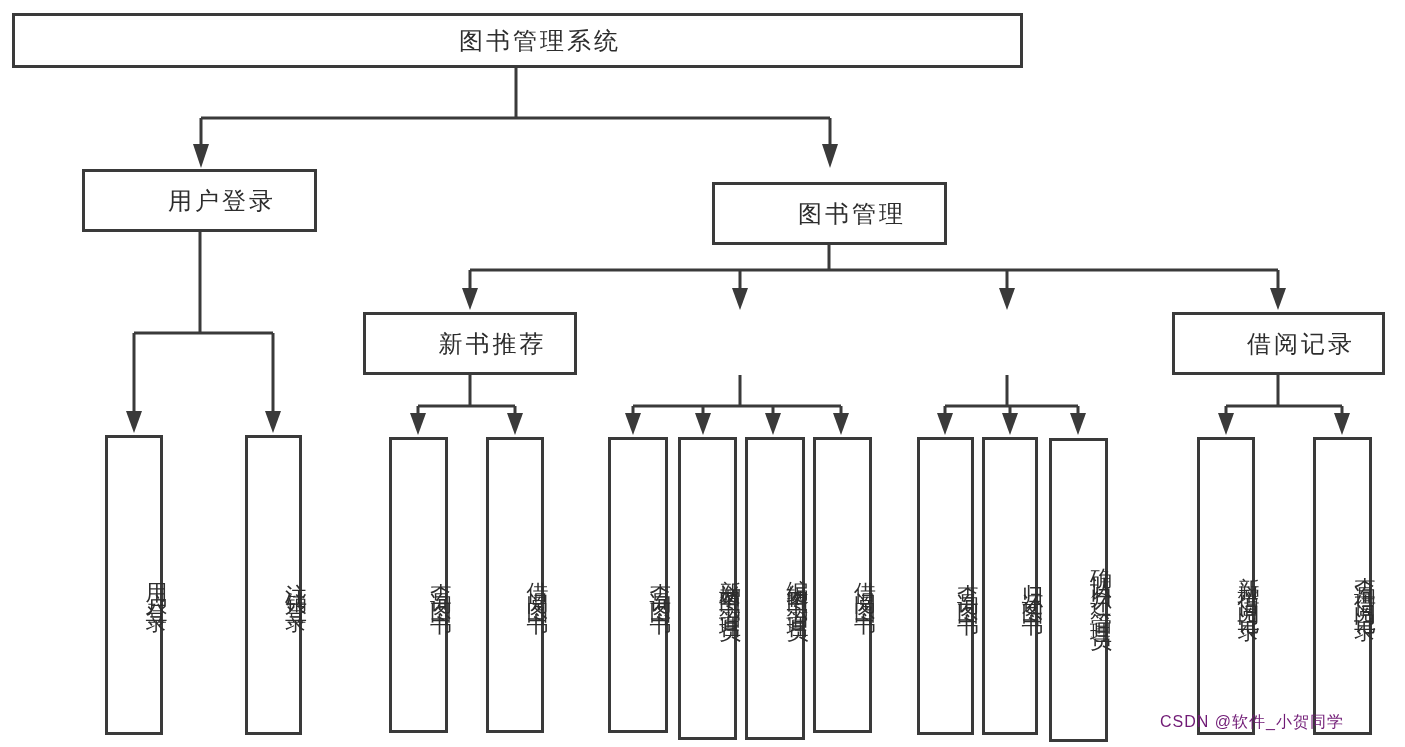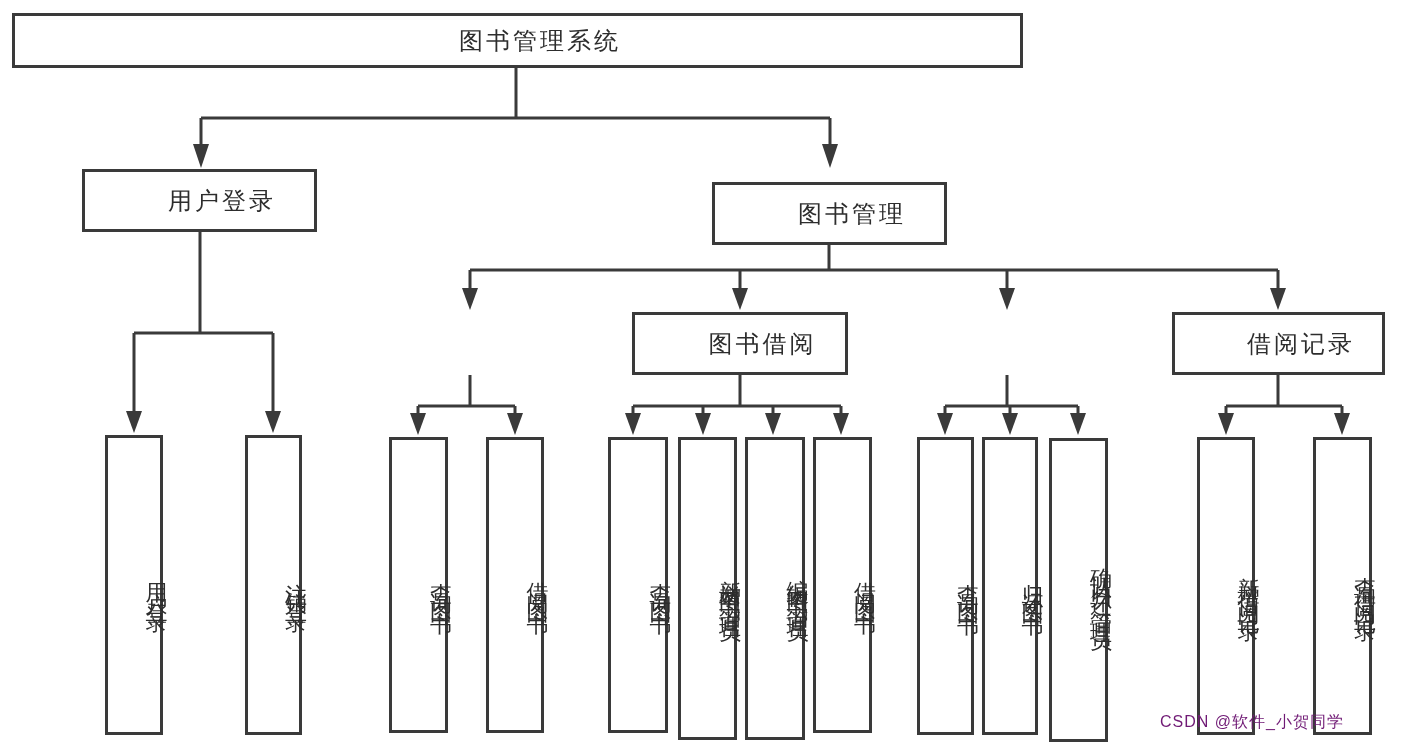--- a/index.html
+++ b/index.html
@@ -88,22 +88,22 @@
     <span>图书管理系统</span>
   </div>
 
   <div class="node node-h" style="left:82px;top:169px;width:235px;height:63px">
     <span>用户登录</span>
   </div>
   <div class="node node-h" style="left:712px;top:182px;width:235px;height:63px">
     <span>图书管理</span>
   </div>
 
-  <div class="node node-h" style="left:632px;top:312px;width:216px;height:63px">
-    <span>图书借阅</span>
+  <div class="node node-h" style="left:363px;top:312px;width:214px;height:63px">
+    <span>新书推荐</span>
   </div>
   <div class="node node-h" style="left:1172px;top:312px;width:213px;height:63px">
     <span>借阅记录</span>
   </div>
 
   <div class="node node-v v4" style="left:105px;top:435px;width:58px;height:300px">
     <span>用户登录</span>
   </div>
   <div class="node node-v v4" style="left:245px;top:435px;width:57px;height:300px">
     <span>注销登录</span>

